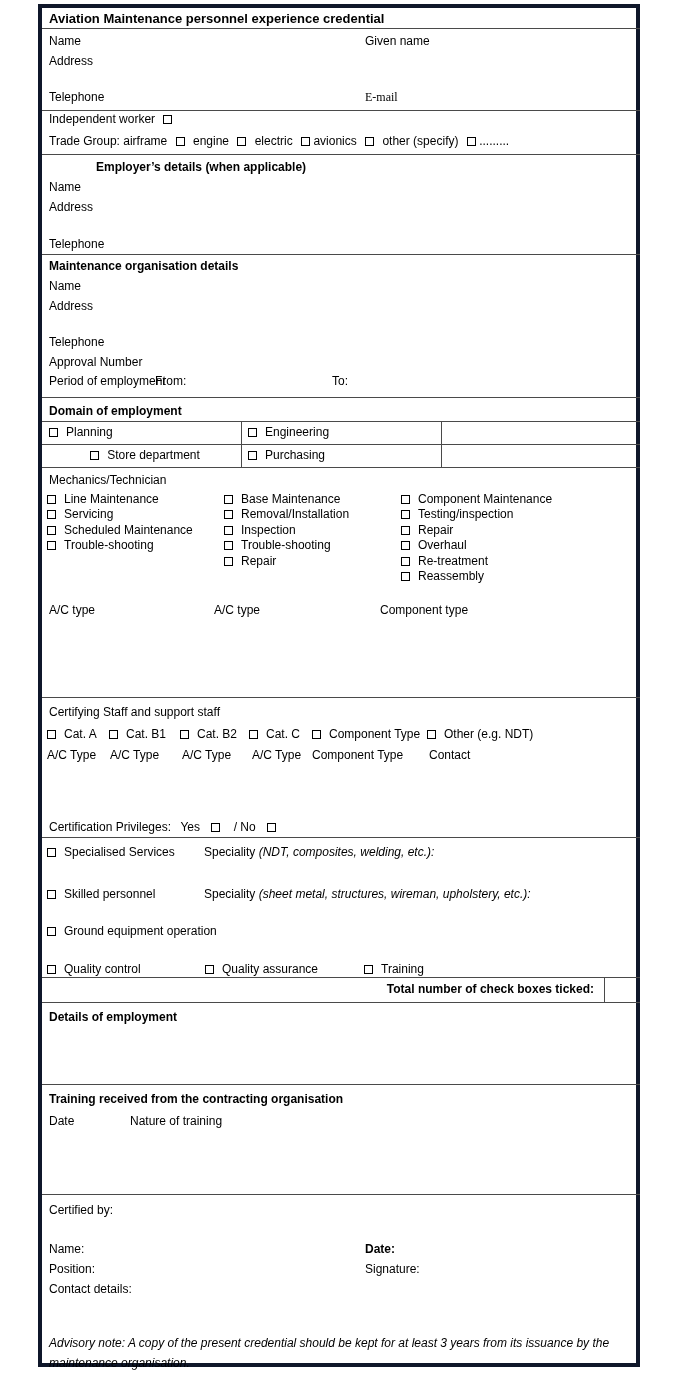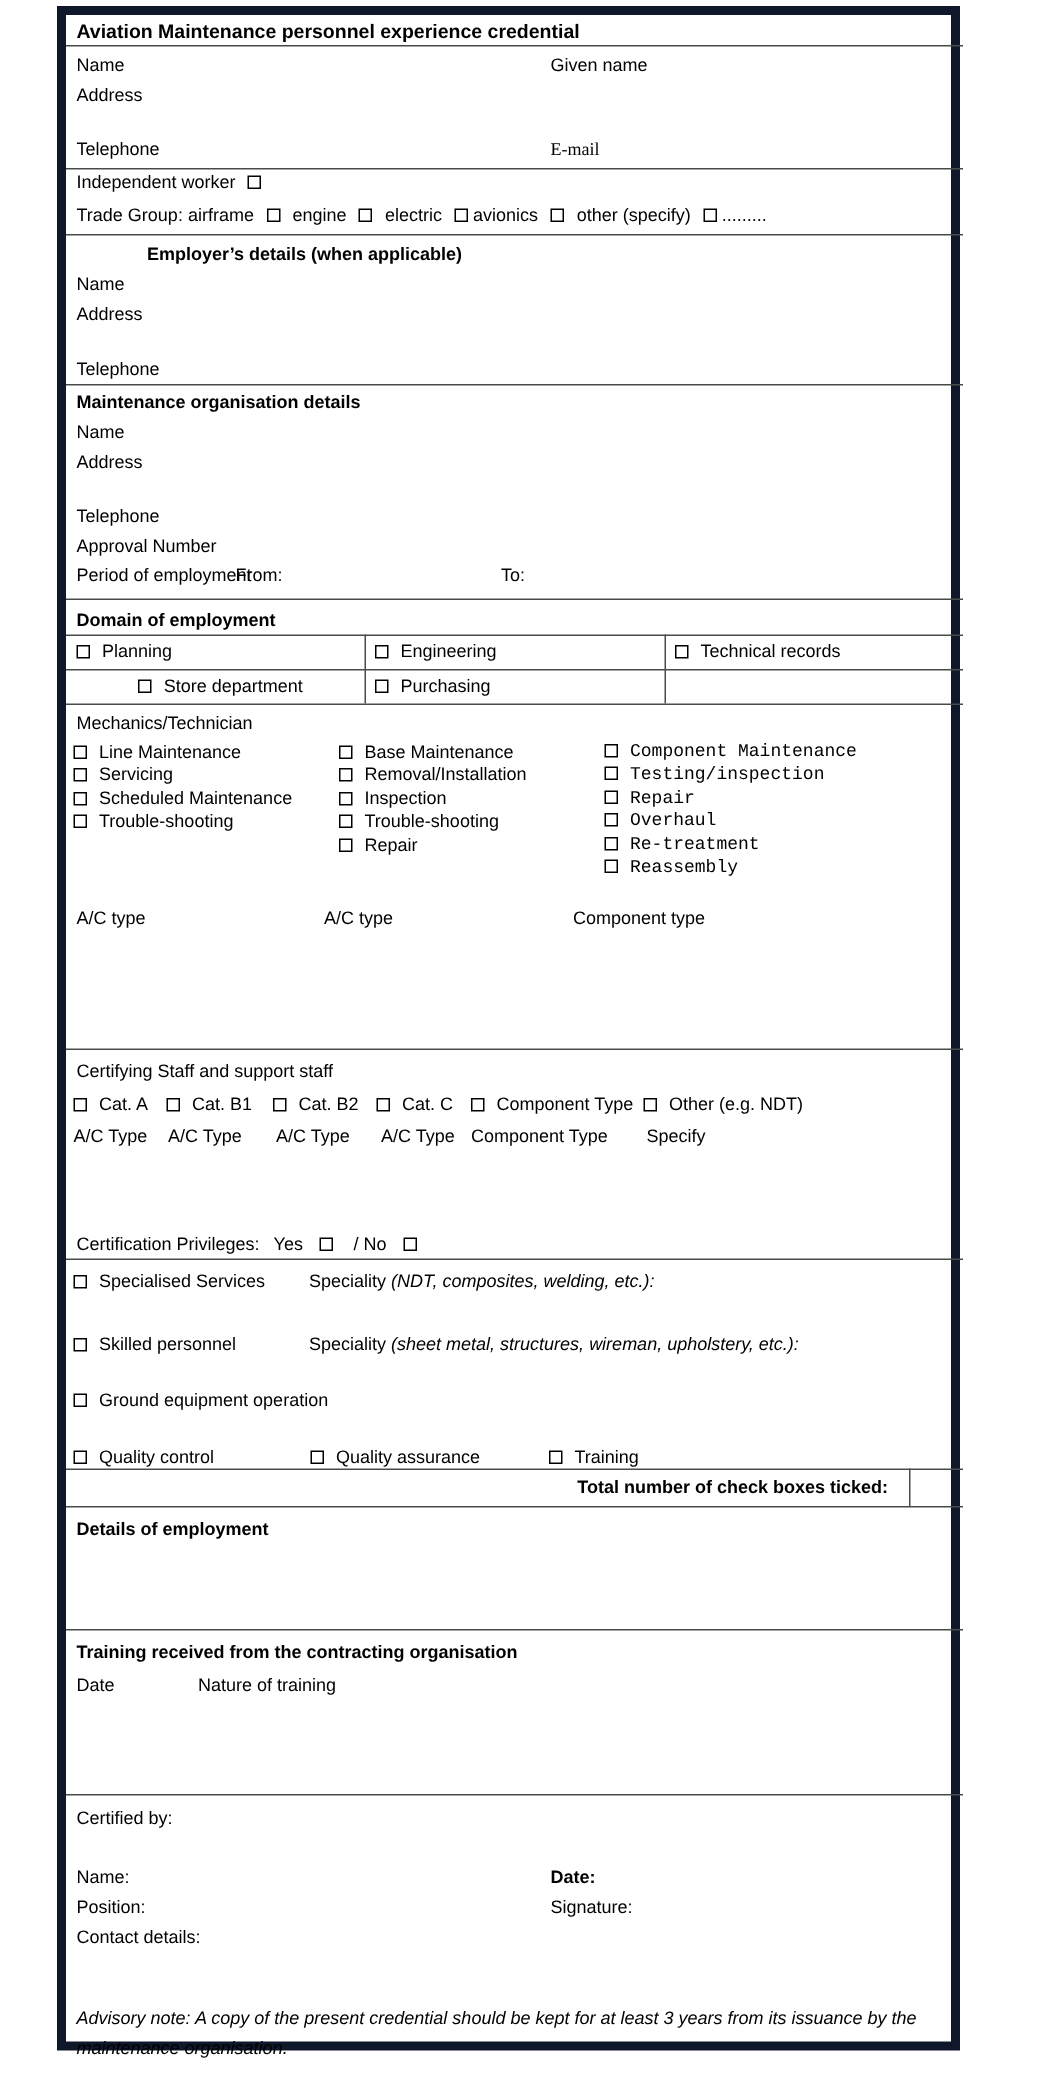--- a/index.html
+++ b/index.html
@@ -4,21 +4,21 @@
 <style>
   html,body{margin:0;padding:0;}
   body{
     width:692px;height:1396px;background:#ffffff;position:relative;
     font-family:"Liberation Sans","DejaVu Sans",sans-serif;
     color:#000;font-size:12px;
     -webkit-font-smoothing:antialiased;
   }
   #form{
     position:absolute;left:38px;top:4px;width:602px;height:1363px;
-    border:6px solid #0f172a;box-sizing:border-box;background:#fff;
+    border:4px solid #0f172a;box-sizing:border-box;background:#fff;
   }
   .t{position:absolute;white-space:nowrap;line-height:14px;}
   .b{font-weight:bold;}
   .i{font-style:italic;}
   .hline{position:absolute;left:0;width:598px;height:0;border-top:1px solid #4a4a4a;}
   .vline{position:absolute;width:0;border-left:1px solid #4a4a4a;}
   .cb{
     display:inline-block;width:9px;height:9px;border:1px solid #000;
     box-sizing:border-box;vertical-align:-1px;background:#fff;
   }
@@ -85,23 +85,20 @@
 
   <div class="vline" style="left:199px;top:413px;height:46px;"></div>
   <div class="vline" style="left:399px;top:413px;height:46px;"></div>
 
   <div class="cell" style="top:413px;left:0;width:199px;">
     <span class="cb"></span><span>Planning</span>
   </div>
   <div class="cell" style="top:413px;left:199px;width:200px;">
     <span class="cb"></span><span>Engineering</span>
   </div>
-  <div class="cell" style="top:413px;left:399px;width:199px;">
-    <span class="cb"></span><span>Technical records</span>
-  </div>
   <div class="hline" style="top:436px;"></div>
   <div class="cell" style="top:436px;left:0;width:199px;text-align:center;">
     <span class="cb"></span><span>Store department</span>
   </div>
   <div class="cell" style="top:436px;left:199px;width:200px;">
     <span class="cb"></span><span>Purchasing</span>
   </div>
   <div class="cell" style="top:436px;left:399px;width:199px;"></div>
   <div class="hline" style="top:459px;"></div>
 
@@ -115,21 +112,21 @@
   </div>
 
   <div class="list" style="top:484px;left:182px;">
     <div class="li"><span class="cb"></span><span>Base Maintenance</span></div>
     <div class="li"><span class="cb"></span><span>Removal/Installation</span></div>
     <div class="li"><span class="cb"></span><span>Inspection</span></div>
     <div class="li"><span class="cb"></span><span>Trouble-shooting</span></div>
     <div class="li"><span class="cb"></span><span>Repair</span></div>
   </div>
 
-  <div class="list" style="top:484px;left:359px;font-family:Liberation Mono, monospace;">
+  <div class="list" style="top:484px;left:359px;">
     <div class="li"><span class="cb"></span><span>Component Maintenance</span></div>
     <div class="li"><span class="cb"></span><span>Testing/inspection</span></div>
     <div class="li"><span class="cb"></span><span>Repair</span></div>
     <div class="li"><span class="cb"></span><span>Overhaul</span></div>
     <div class="li"><span class="cb"></span><span>Re-treatment</span></div>
     <div class="li"><span class="cb"></span><span>Reassembly</span></div>
   </div>
 
   <div class="t" style="top:595px;left:7px;">A/C type</div>
   <div class="t" style="top:595px;left:172px;">A/C type</div>
@@ -143,21 +140,21 @@
   <div class="t cbrow" style="top:719px;left:138px;"><span class="cb"></span><span>Cat. B2</span></div>
   <div class="t cbrow" style="top:719px;left:207px;"><span class="cb"></span><span>Cat. C</span></div>
   <div class="t cbrow" style="top:719px;left:270px;"><span class="cb"></span><span>Component Type</span></div>
   <div class="t cbrow" style="top:719px;left:385px;"><span class="cb"></span><span>Other (e.g. NDT)</span></div>
 
   <div class="t" style="top:740px;left:5px;">A/C Type</div>
   <div class="t" style="top:740px;left:68px;">A/C Type</div>
   <div class="t" style="top:740px;left:140px;">A/C Type</div>
   <div class="t" style="top:740px;left:210px;">A/C Type</div>
   <div class="t" style="top:740px;left:270px;">Component Type</div>
-  <div class="t" style="top:740px;left:387px;">Specify</div>
+  <div class="t" style="top:740px;left:387px;">Contact</div>
 
   <div class="t" style="top:812px;left:7px;">
     <span>Certification Privileges:</span>
     <span style="margin-left:6px;">Yes</span>
     <span class="cb" style="margin-left:8px;"></span>
     <span style="margin-left:10px;">/ No</span>
     <span class="cb" style="margin-left:8px;"></span>
   </div>
   <div class="hline" style="top:829px;"></div>
 

